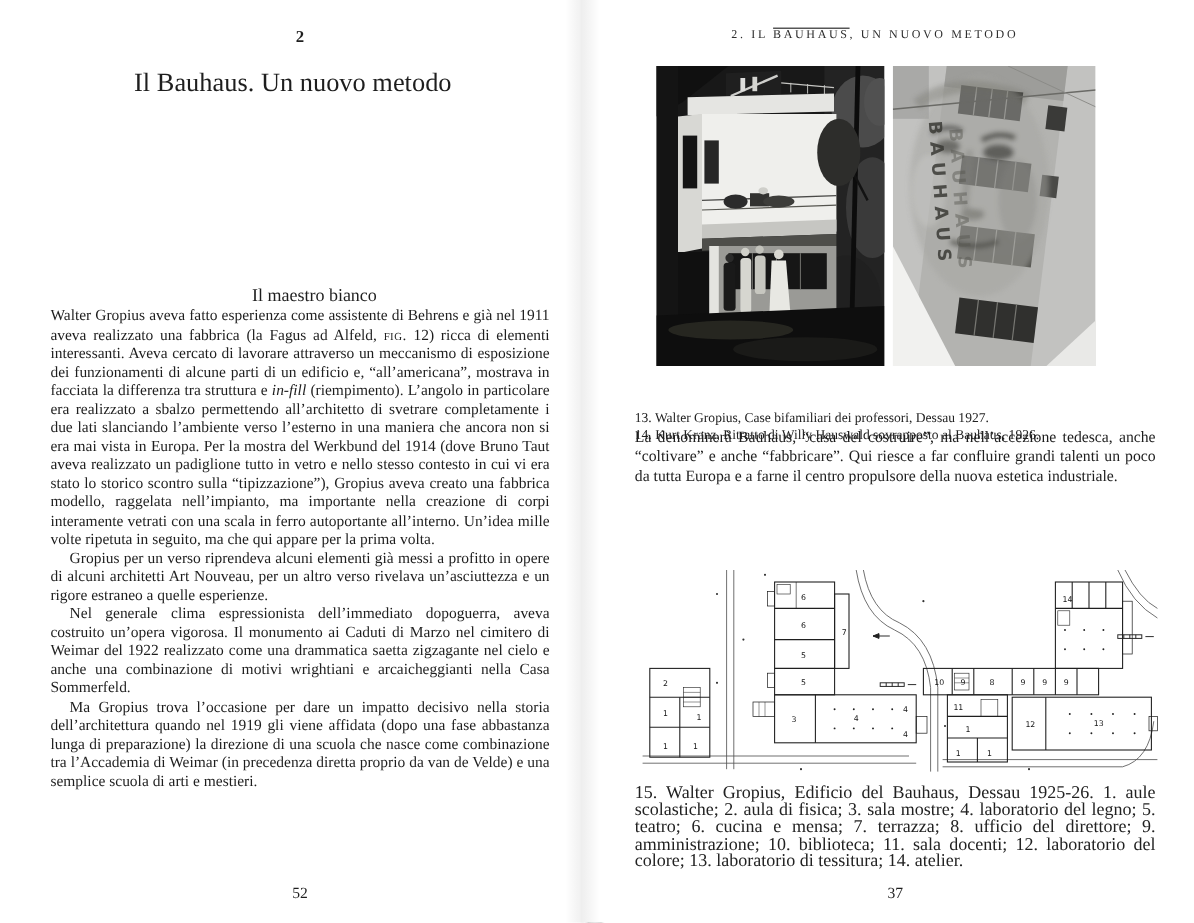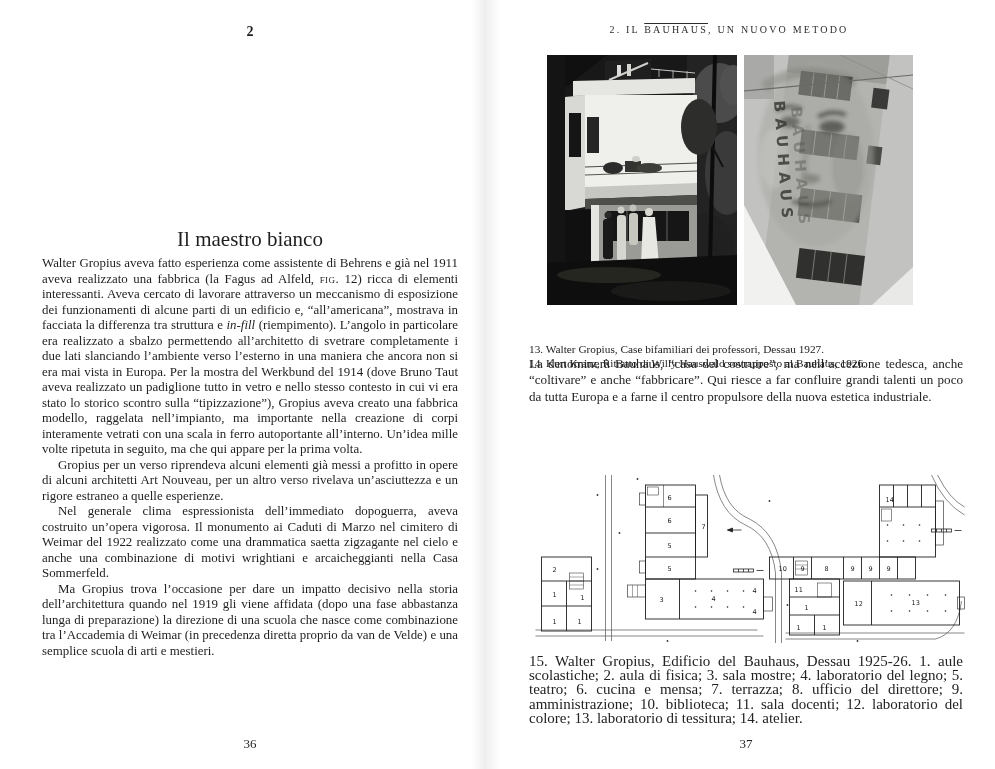--- a/index.html
+++ b/index.html
@@ -19,21 +19,21 @@
     background:linear-gradient(to right,rgba(0,0,0,0),rgba(0,0,0,0.07));}
   .page-right::before{content:"";position:absolute;left:0;top:0;bottom:0;width:16px;
     background:linear-gradient(to left,rgba(0,0,0,0),rgba(0,0,0,0.07));}
 
   
   .chapnum{position:absolute;top:24px;left:42px;width:416px;text-align:center;
     font-weight:bold;font-size:14px;}
   .chaptitle{position:absolute;top:56px;left:16px;width:456px;text-align:center;
     font-size:22px;font-weight:normal;margin:0;}
   .sectionhead{position:absolute;top:227px;left:42px;width:416px;text-align:center;
-    font-size:21px;font-weight:normal;margin:0;}
+    font-size:15px;font-weight:normal;margin:12px;}
   .body-text{font-size:12.9px;line-height:15.5px;text-align:justify;
     hyphens:auto;-webkit-hyphens:auto;}
   .body-left{position:absolute;top:256px;left:42px;width:416px;height:462px;overflow:hidden;}
   .body-text p{margin:0;}
   .body-text p.indent{text-indent:16px;}
   .italic{font-style:italic;}
   .smallcaps{font-variant:small-caps;letter-spacing:0.4px;}
   .pagenum{position:absolute;top:736px;text-align:center;font-size:13px;}
   .pagenum-left{left:42px;width:416px;}
   .pagenum-right{left:45px;width:434px;}
@@ -54,28 +54,29 @@
     font-size:15px;line-height:14.2px;text-align:justify;color:#222;overflow:hidden;}
   .plan-num{font:6.5px "DejaVu Sans",sans-serif;fill:#161616;}
 </style>
 </head>
 <body>
 
 <div class="spread">
 
   <div class="page page-left">
     <div class="chapnum">2</div>
+    <h1 class="chaptitle">Il Bauhaus. Un nuovo metodo</h1>
     <h2 class="sectionhead">Il maestro bianco</h2>
     <div class="body-text body-left">
         <p><span>Walter Gropius aveva fatto esperienza come assistente di Behrens e già nel 1911 aveva realizzato una fabbrica (la Fagus ad Alfeld, </span><span class="smallcaps">fig.</span><span> 12) ricca di elementi interessanti. Aveva cercato di lavorare attraverso un meccanismo di esposizione dei funzionamenti di alcune parti di un edificio e, “all’americana”, mostrava in facciata la differenza tra struttura e </span><span class="italic">in-fill</span><span> (riempimento). L’angolo in particolare era realizzato a sbalzo permettendo all’architetto di svetrare completamente i due lati slanciando l’ambiente verso l’esterno in una maniera che ancora non si era mai vista in Europa. Per la mostra del Werkbund del 1914 (dove Bruno Taut aveva realizzato un padiglione tutto in vetro e nello stesso contesto in cui vi era stato lo storico scontro sulla “tipizzazione”), Gropius aveva creato una fabbrica modello, raggelata nell’impianto, ma importante nella creazione di corpi interamente vetrati con una scala in ferro autoportante all’interno. Un’idea mille volte ripetuta in seguito, ma che qui appare per la prima volta.</span></p>
         <p class="indent"><span>Gropius per un verso riprendeva alcuni elementi già messi a profitto in opere di alcuni architetti Art Nouveau, per un altro verso rivelava un’asciuttezza e un rigore estraneo a quelle esperienze.</span></p>
         <p class="indent"><span>Nel generale clima espressionista dell’immediato dopoguerra, aveva costruito un’opera vigorosa. Il monumento ai Caduti di Marzo nel cimitero di Weimar del 1922 realizzato come una drammatica saetta zigzagante nel cielo e anche una combinazione di motivi wrightiani e arcaicheggianti nella Casa Sommerfeld.</span></p>
         <p class="indent"><span>Ma Gropius trova l’occasione per dare un impatto decisivo nella storia dell’architettura quando nel 1919 gli viene affidata (dopo una fase abbastanza lunga di preparazione) la direzione di una scuola che nasce come combinazione tra l’Accademia di Weimar (in precedenza diretta proprio da van de Velde) e una semplice scuola di arti e mestieri.</span></p>
       </div>
-    <div class="pagenum pagenum-left">36</div>
+    <div class="pagenum pagenum-left">52</div>
   </div>
 
   <div class="gutter"></div>
 
   <div class="page page-right">
 
     <div class="runhead"><span>2. IL </span><span class="overlined">BAUHAUS</span><span>, UN NUOVO METODO</span></div>
 
     <div class="photo-row">
 

